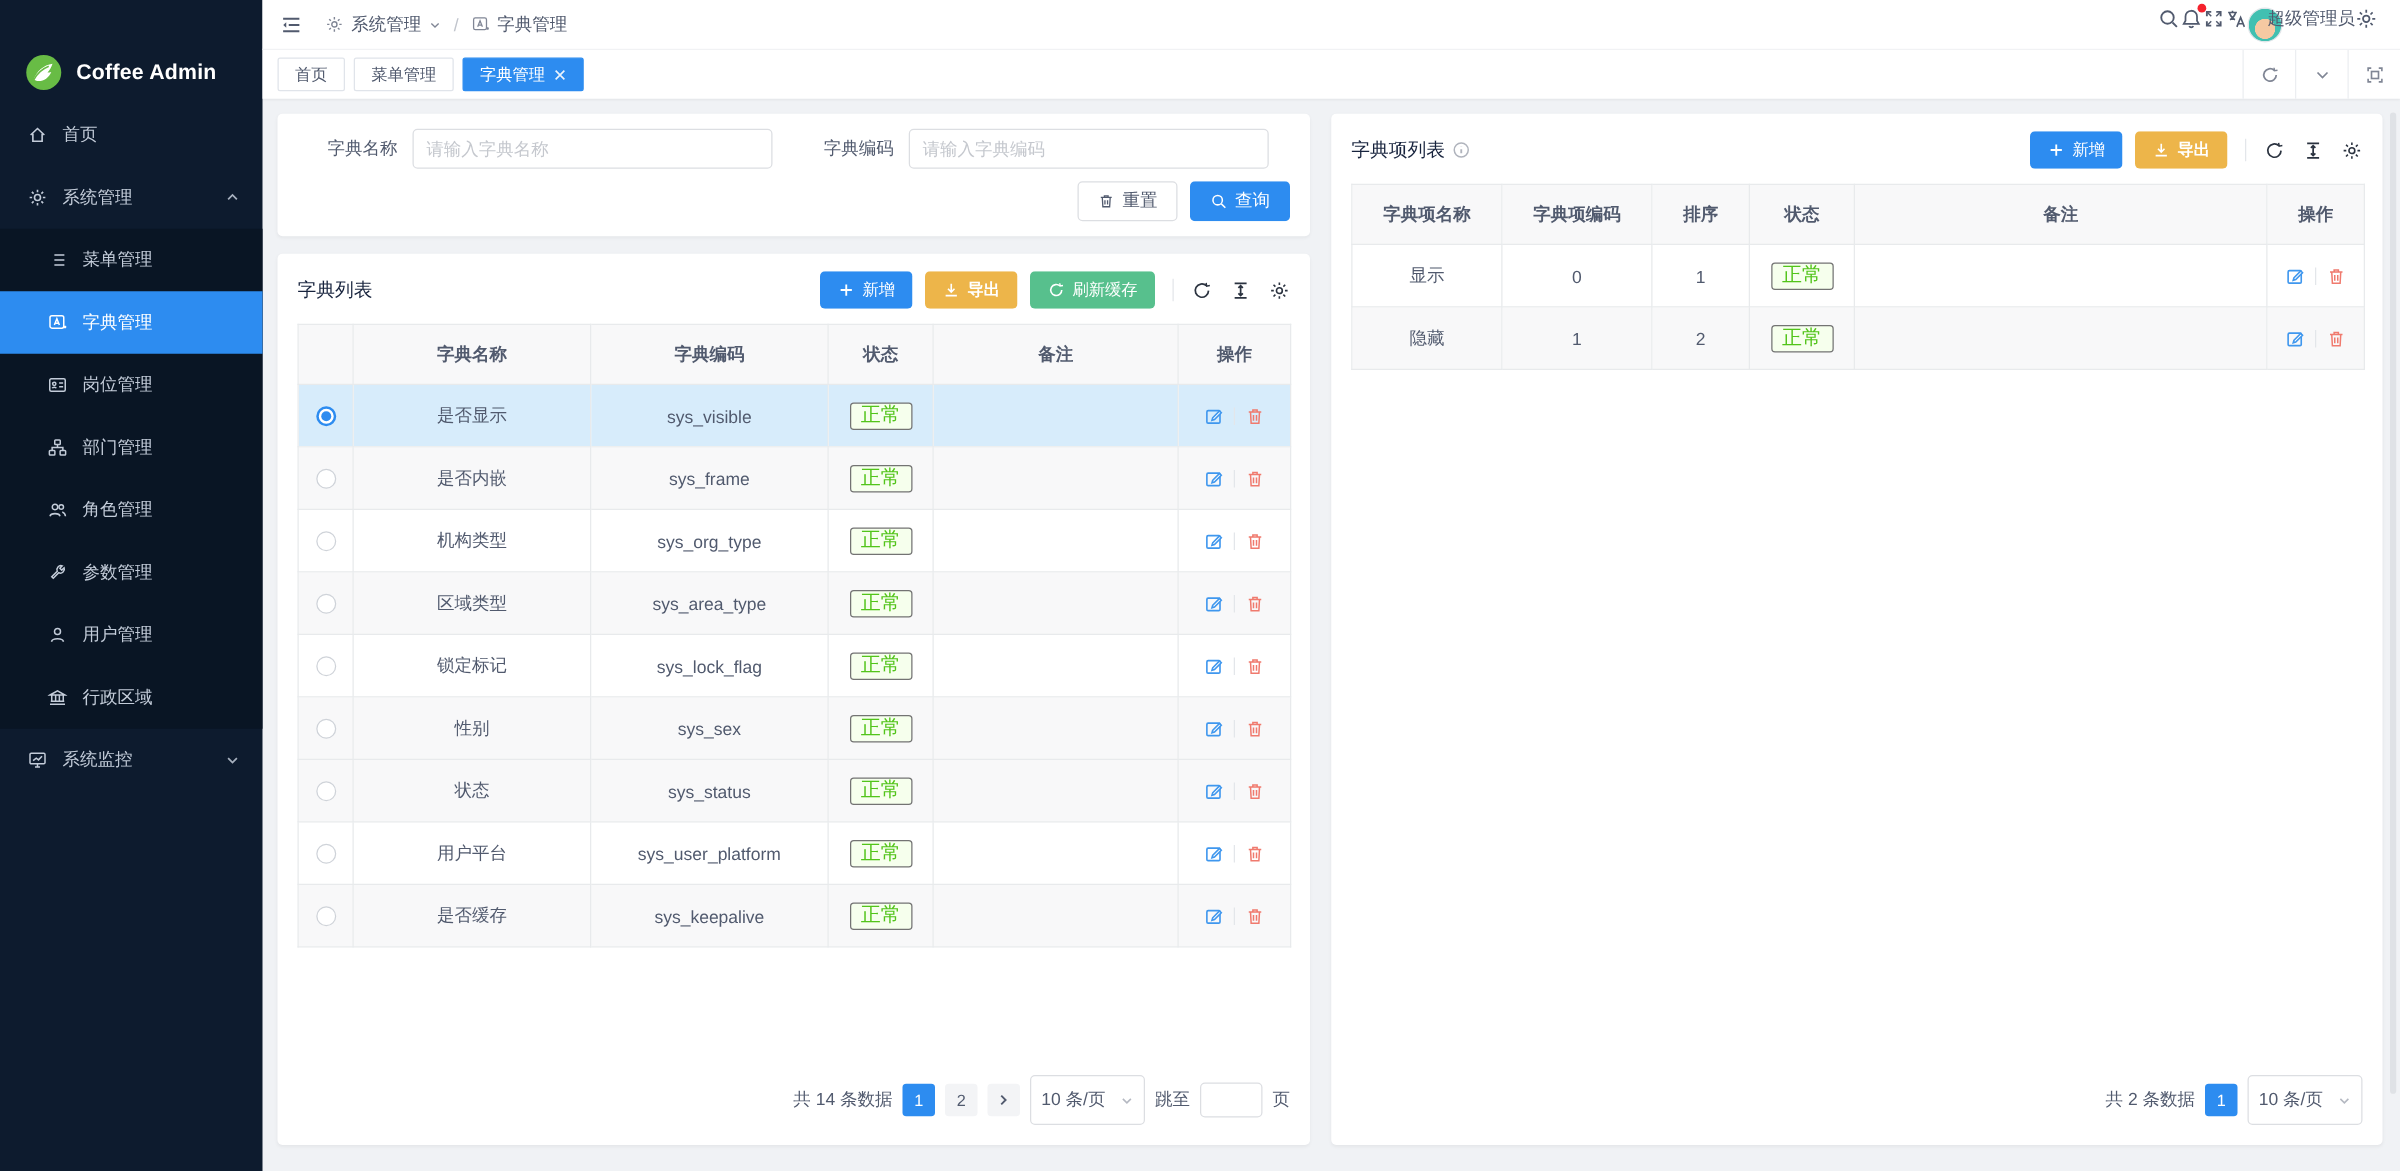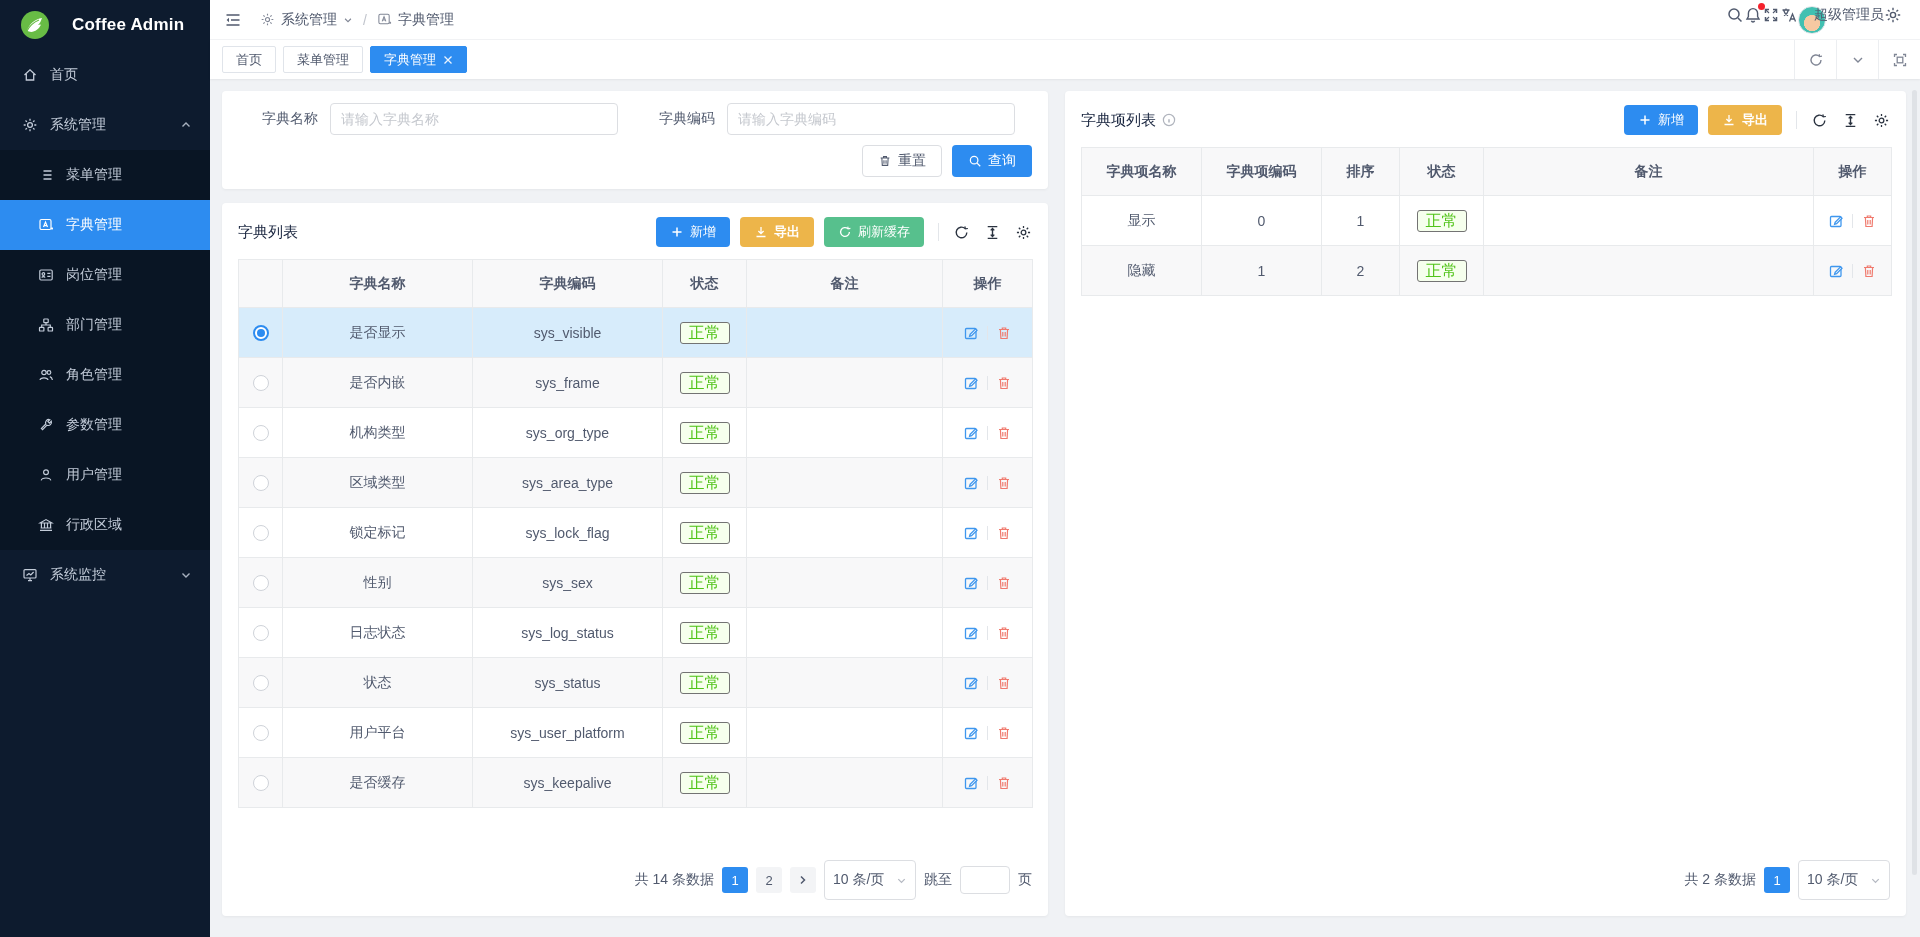--- a/index.html
+++ b/index.html
@@ -2,21 +2,21 @@
 <html><head>
 <meta charset="utf-8">
 <style>
   * { box-sizing: border-box; margin: 0; padding: 0; }
   html,body { width:1920px; height:937px; }
   body { font-family: "Liberation Sans", "DejaVu Sans", sans-serif; background:#f0f2f5; overflow:hidden; }
   .app { width:1920px; height:937px; display:flex; position:relative; }
 
   
   .sidebar { width:210px; background:#0d1b2e; color:#c3ccd9; flex-shrink:0; display:flex; flex-direction:column; }
-  .logo { height:50px; display:flex; align-items:center; gap:22px; padding-left:20px; }
+  .logo { height:50px; display:flex; align-items:center; gap:11px; padding-left:20px;margin-top:33px; }
   .logo-text { color:#ffffff; font-weight:bold; font-size:17px; letter-spacing:.2px; }
   .menu { flex:1; }
   .menu-item { height:50px; display:flex; align-items:center; gap:12px; padding:0 18px 0 22px; font-size:14px; cursor:pointer; }
   .menu-item .mi-icon { width:16px; height:16px; flex-shrink:0; }
   .menu-item .chev { margin-left:auto; width:12px; height:12px; opacity:.85; }
   .submenu { background:#091524; }
   .submenu .menu-item { padding-left:38px; }
   .menu-item.active { background:#2d8cf0; color:#fff; }
   svg { display:block; }
 
@@ -505,39 +505,20 @@
                         <rect x="2.5" y="3.5" width="10.5" height="10" rx="1"></rect>
                         <path d="M7.2 9.2 12.6 3.8l1.4 1.4-5.4 5.4-2 .6z" fill="#fff"></path>
                       </svg>
                       <span class="op-sep"></span>
                       <svg class="op-del" viewBox="0 0 16 16" fill="none" stroke="currentColor" stroke-width="1.2">
                         <path d="M3 4.5h10M6.3 4.5V3h3.4v1.5M4.4 4.5l.5 9h6.2l.5-9M6.8 7v4.5M9.2 7v4.5"></path>
                       </svg>
                     </span>
                   </td>
                 </tr>
-                <tr>
-                  <td><span class="radio"></span></td>
-                  <td class="c-name">日志状态</td>
-                  <td class="c-code code-cell">sys_log_status</td>
-                  <td><span class="badge">正常</span></td>
-                  <td class="c-remark"></td>
-                  <td>
-                    <span class="ops">
-                      <svg class="op-edit" viewBox="0 0 16 16" fill="none" stroke="currentColor" stroke-width="1.3">
-                        <rect x="2.5" y="3.5" width="10.5" height="10" rx="1"></rect>
-                        <path d="M7.2 9.2 12.6 3.8l1.4 1.4-5.4 5.4-2 .6z" fill="#fff"></path>
-                      </svg>
-                      <span class="op-sep"></span>
-                      <svg class="op-del" viewBox="0 0 16 16" fill="none" stroke="currentColor" stroke-width="1.2">
-                        <path d="M3 4.5h10M6.3 4.5V3h3.4v1.5M4.4 4.5l.5 9h6.2l.5-9M6.8 7v4.5M9.2 7v4.5"></path>
-                      </svg>
-                    </span>
-                  </td>
-                </tr>
                 <tr class="stripe">
                   <td><span class="radio"></span></td>
                   <td class="c-name">状态</td>
                   <td class="c-code code-cell">sys_status</td>
                   <td><span class="badge">正常</span></td>
                   <td class="c-remark"></td>
                   <td>
                     <span class="ops">
                       <svg class="op-edit" viewBox="0 0 16 16" fill="none" stroke="currentColor" stroke-width="1.3">
                         <rect x="2.5" y="3.5" width="10.5" height="10" rx="1"></rect>

